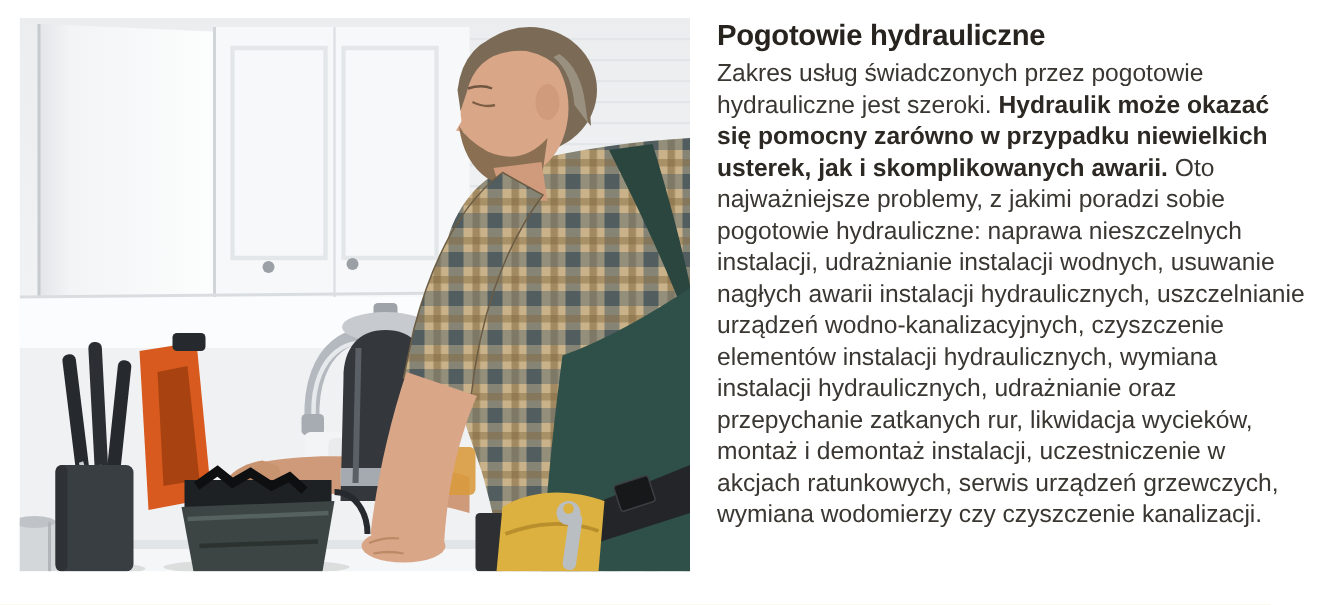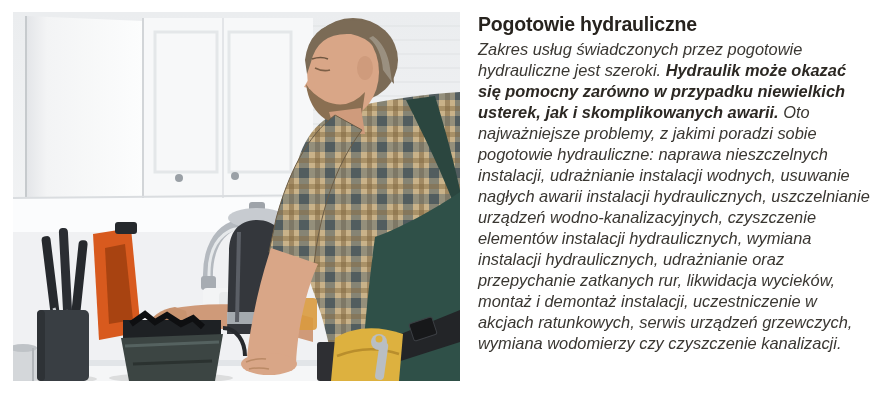--- a/index.html
+++ b/index.html
@@ -11,21 +11,21 @@
   .photo {
     position:absolute; left:13px; top:12px; width:447px; height:369px;
     margin:0; overflow:hidden;
   }
   .photo svg { display:block; width:100%; height:100%; }
   .article { position:absolute; left:478px; top:12px; width:394px; }
   .article h1 {
     margin:0 0 3px 0; font-size:19.5px; line-height:24px;
     font-weight:bold; color:#27231e; letter-spacing:-0.2px;
   }
-  .article p { margin:0; font-size:16.4px; line-height:21px; color:#3a3732;font-style:italic; }
+  .article p { margin:0; font-size:16.4px; line-height:21px; color:#3a3732; }
   .article b { color:#2c2823; }
 </style>
 </head>
 <body>
 
 <div class="page">
 
   <figure class="photo" role="img" aria-label="Hydraulik w kraciastej koszuli i ciemnozielonych ogrodniczkach z żółtym pasem na narzędzia stoi przy białym kuchennym blacie i sięga do otwartej skrzynki narzędziowej z pomarańczowym wiekiem, obok bloku z nożami, czajnika i kranu.">
     <svg viewBox="0 0 447 369" preserveAspectRatio="none" xmlns="http://www.w3.org/2000/svg">
       <defs>

